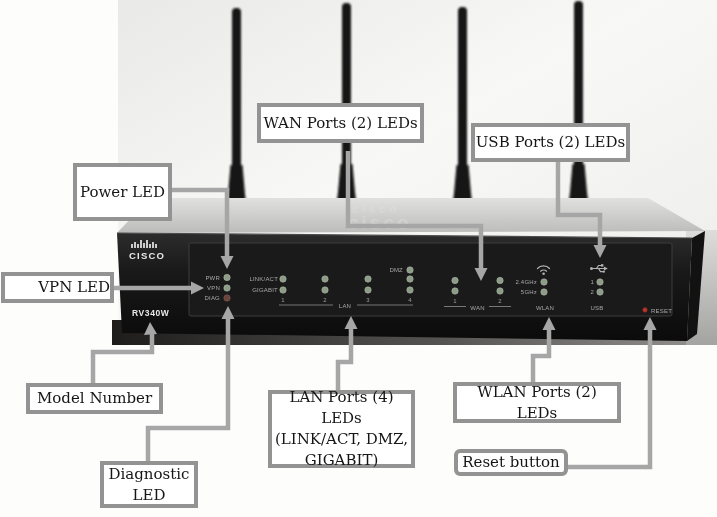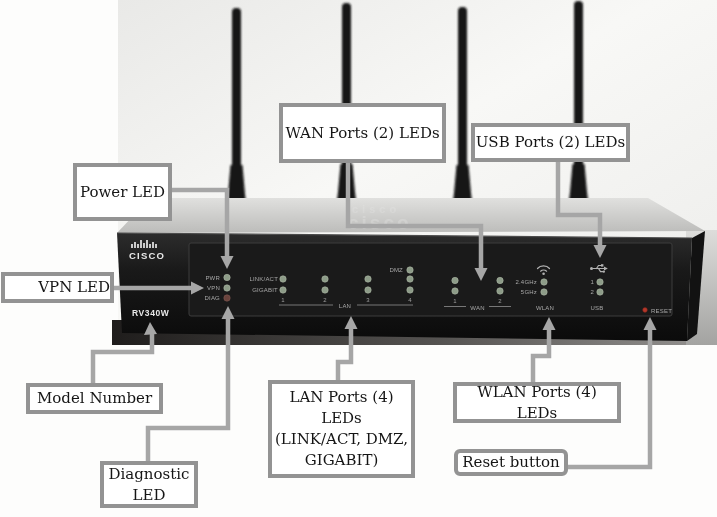--- a/index.html
+++ b/index.html
@@ -216,40 +216,40 @@
   </svg>
 
   <div class="callout" style="left:73px;top:163px;width:99px;height:58px;">
     <span>Power LED</span>
   </div>
 
   <div class="callout" style="left:1px;top:272px;width:113px;height:31px;align-items:flex-end;">
     <span>VPN LED</span>
   </div>
 
-  <div class="callout" style="left:279px;top:103px;width:167px;height:60px;">
+  <div class="callout" style="left:257px;top:103px;width:167px;height:40px;">
     <span>WAN Ports (2) LEDs</span>
   </div>
 
   <div class="callout" style="left:471px;top:123px;width:159px;height:39px;text-align:right;">
     <span>USB Ports (2) LEDs</span>
   </div>
 
   <div class="callout" style="left:26px;top:383px;width:137px;height:31px;">
     <span>Model Number</span>
   </div>
 
-  <div class="callout" style="left:268px;top:380px;width:147px;height:98px;">
+  <div class="callout" style="left:268px;top:390px;width:147px;height:78px;">
     <span>LAN Ports (4) LEDs</span>
     <span>(LINK/ACT, DMZ,</span>
     <span>GIGABIT)</span>
   </div>
 
   <div class="callout" style="left:453px;top:382px;width:168px;height:41px;">
-    <span>WLAN Ports (4) LEDs</span>
+    <span>WLAN Ports (2) LEDs</span>
   </div>
 
   <div class="callout" style="left:100px;top:461px;width:98px;height:47px;">
     <span>Diagnostic LED</span>
   </div>
 
   <div class="callout" style="left:454px;top:449px;width:114px;height:27px;border-radius:6px;">
     <span>Reset button</span>
   </div>
 

